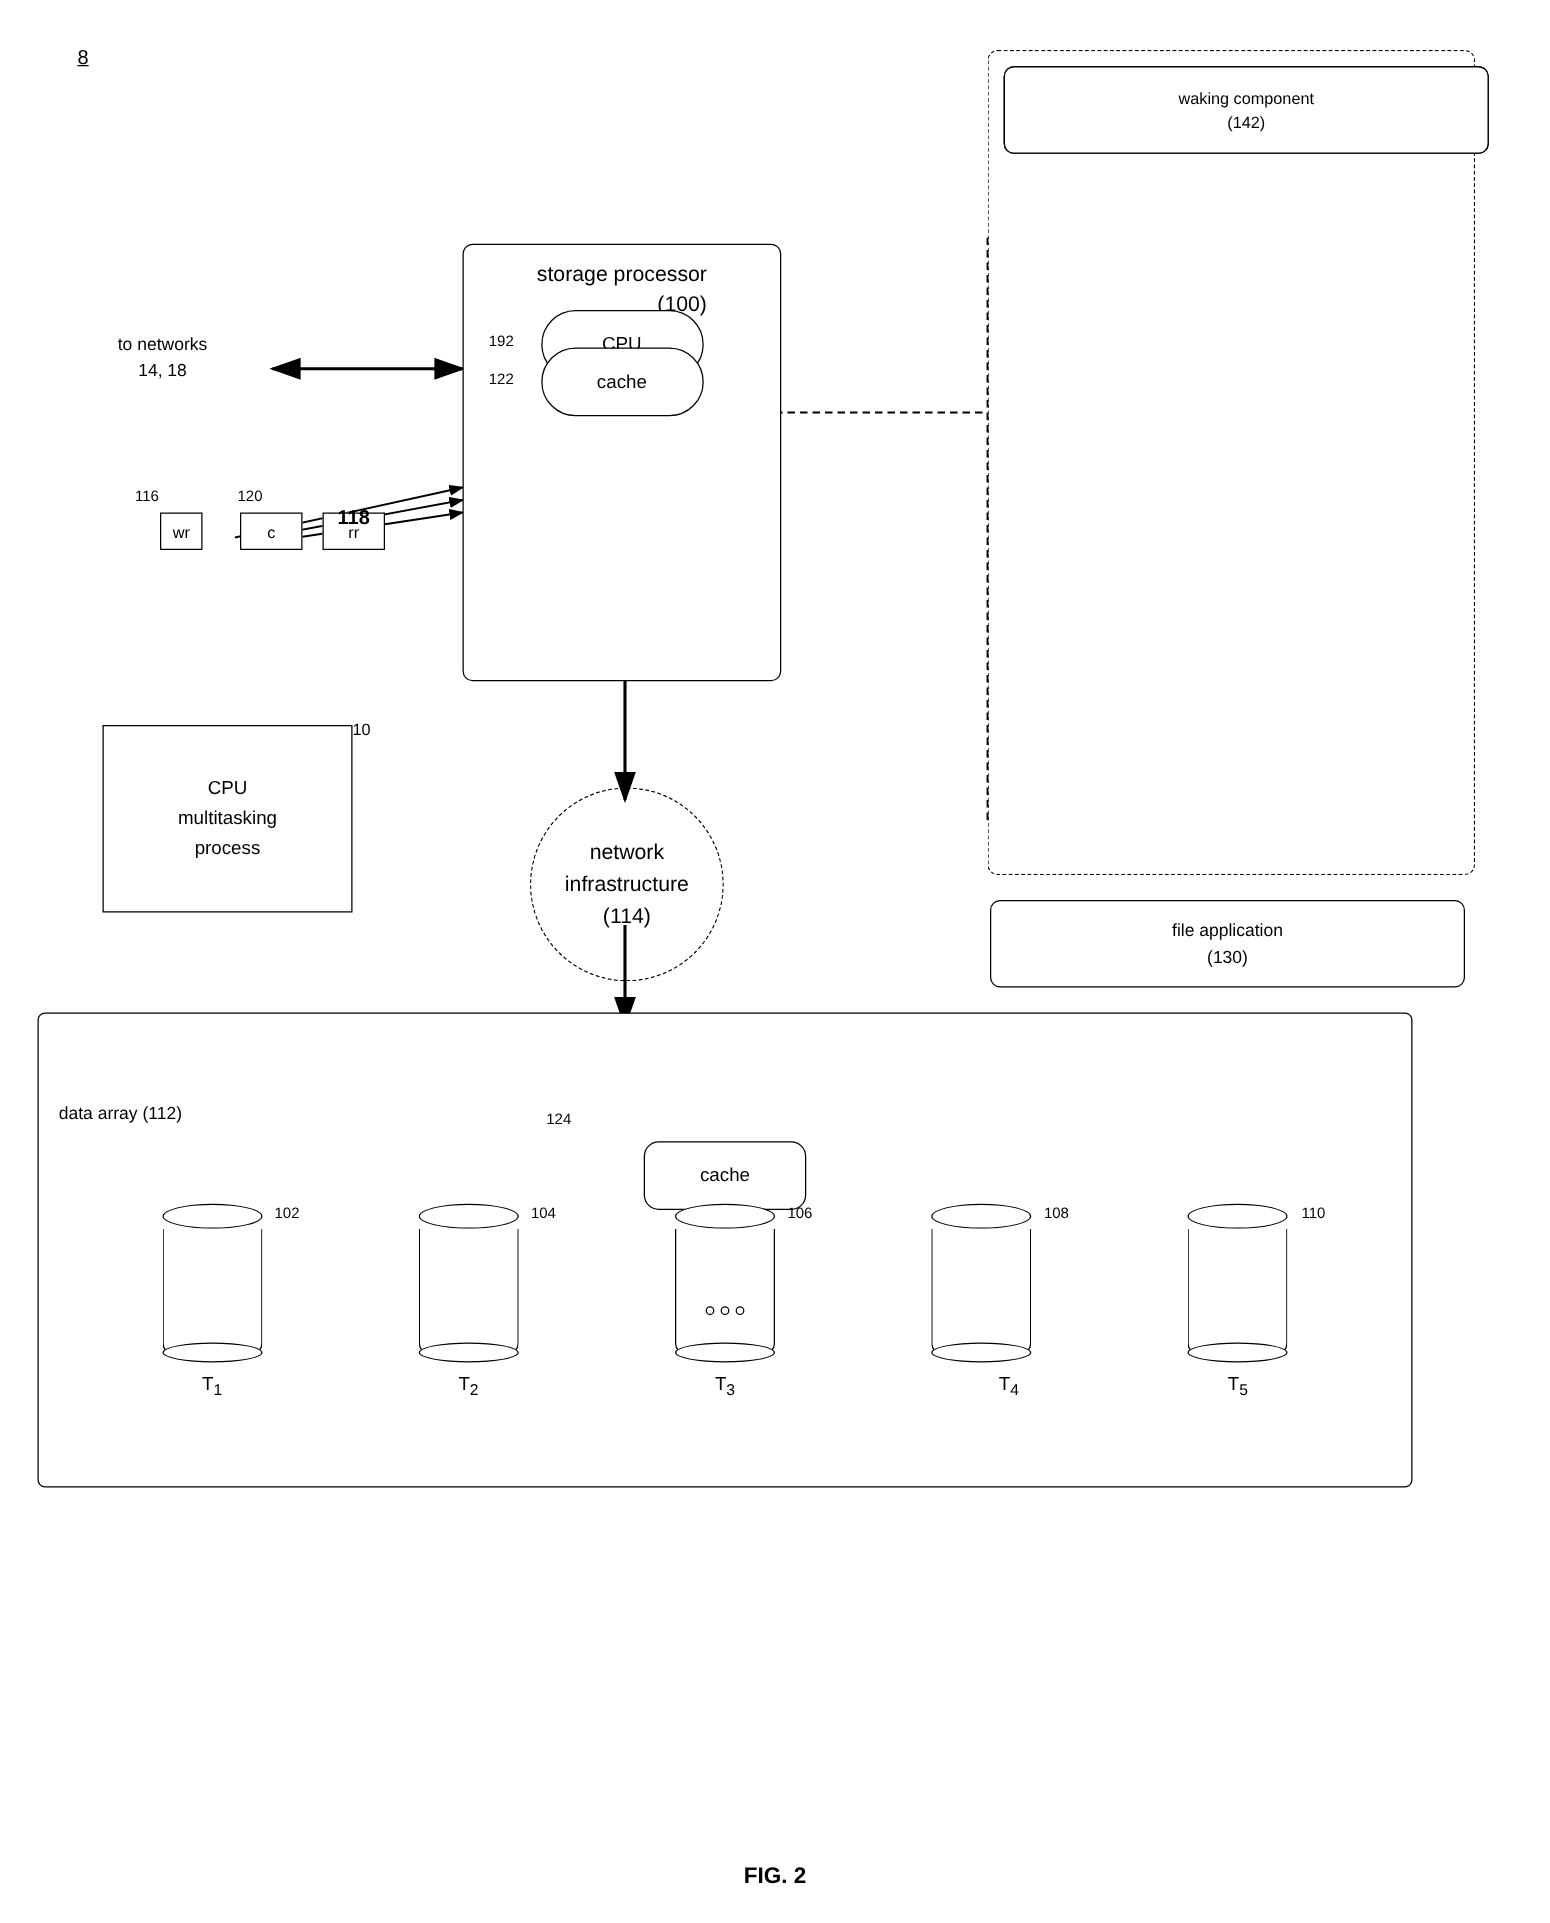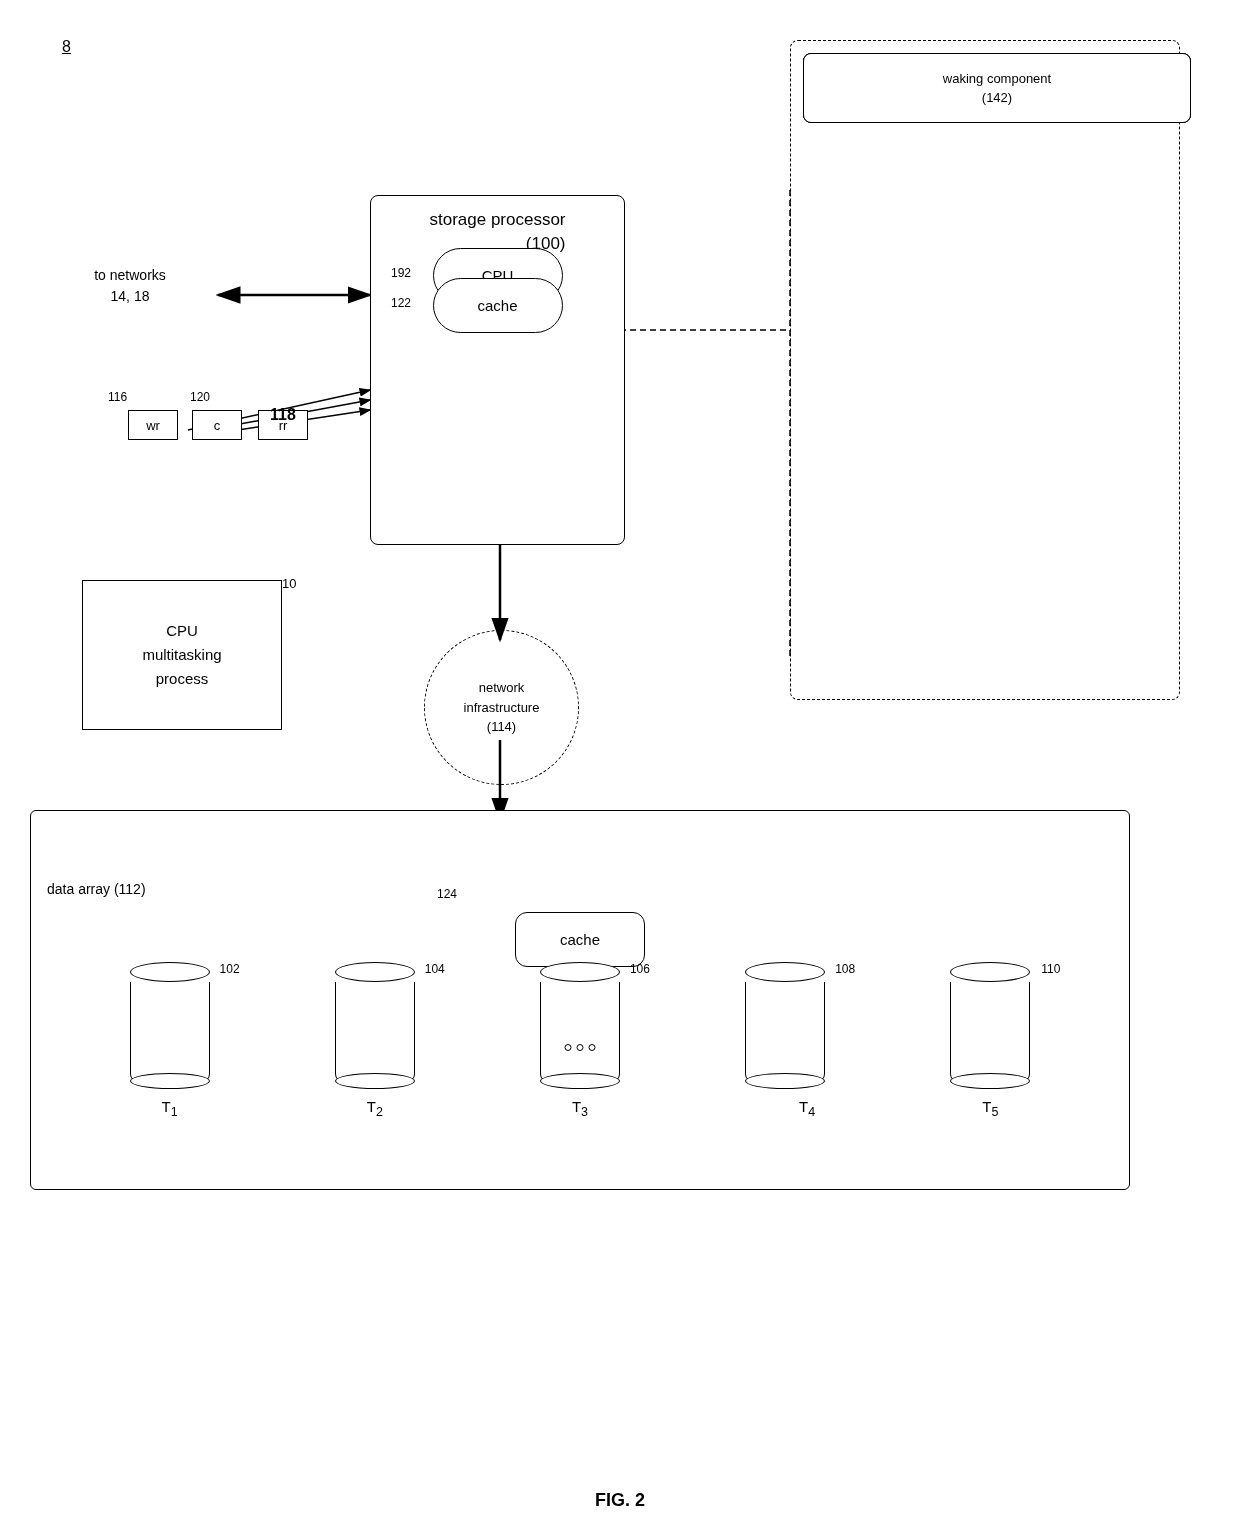--- a/index.html
+++ b/index.html
@@ -155,21 +155,21 @@
       <div class="box box-rounded" style="width:130px; height:55px; border-radius:30px;">
         <span style="font-size:15px;">cache</span>
       </div>
     </div>
   </div>
 
   <div class="label" style="left:60px; top:265px; font-size:14px; text-align:center; line-height:1.5; width:140px;">
     to networks<br>14, 18
   </div>
 
-  <div class="box" style="left:128px; top:410px; width:50px; height:30px; font-size:13px;">
+  <div class="box" style="left:128px; top:410px; width:34px; height:30px; font-size:13px;">
     <span>wr</span>
   </div>
   <div class="label" style="left:108px; top:390px; font-size:12px;">116</div>
 
   <div class="box" style="left:192px; top:410px; width:50px; height:30px; font-size:13px;">
     <span>c</span>
   </div>
   <div class="label" style="left:190px; top:390px; font-size:12px;">120</div>
 
   <div class="box" style="left:258px; top:410px; width:50px; height:30px; font-size:13px;">
@@ -178,21 +178,21 @@
   <div class="label" style="left:270px; top:406px; font-size:16px;font-weight:bold;">118</div>
 
   <div class="box" style="left:82px; top:580px; width:200px; height:150px; border-width:1.5px; flex-direction:column;">
     <div style="font-size:15px; text-align:center; line-height:1.6;">
       CPU<br>multitasking<br>process
     </div>
   </div>
   <div class="label" style="left:282px; top:576px; font-size:13px;">10</div>
 
   <div class="box-dashed" style="position:absolute; left:424px; top:630px; width:155px; height:155px; display:flex; align-items:center; justify-content:center; text-align:center;">
-    <div style="font-size:13px; line-height:1.5;">
+    <div style="font-size:17px; line-height:1.5;">
       network<br>infrastructure<br>(114)
     </div>
   </div>
 
   <div class="box" style="left:30px; top:810px; width:1100px; height:380px; border-radius:6px; align-items:flex-start; padding:12px 16px; flex-direction:column;">
     <div style="font-size:14px; margin-bottom:10px;">data array (112)</div>
 
     <div style="position:relative; width:100%; display:flex; justify-content:center; margin-top:5px;">
       <div style="position:absolute; left:390px; top:-25px; font-size:12px;">124</div>
       <div class="box box-rounded" style="width:130px; height:55px; border-radius:12px;">
@@ -266,16 +266,19 @@
 
     <div class="box box-rounded" style="width:100%; height:70px; border-radius:8px; margin-bottom:10px; font-size:13px; text-align:center; line-height:1.5;">
       CPU release<br>component (140)
     </div>
 
     <div class="box box-rounded" style="width:100%; height:70px; border-radius:8px; font-size:13px; text-align:center; line-height:1.5;">
       waking component<br>(142)
     </div>
   </div>
 
+  <div class="box box-rounded" style="left:792px; top:720px; width:380px; height:70px; border-radius:8px; font-size:14px; text-align:center; line-height:1.5; position:absolute;">
+    file application<br>(130)
+  </div>
 
   <div class="fig-label" style="left:540px; top:1490px; width:160px;">FIG. 2</div>
 
 </div>
 
 </body></html>

